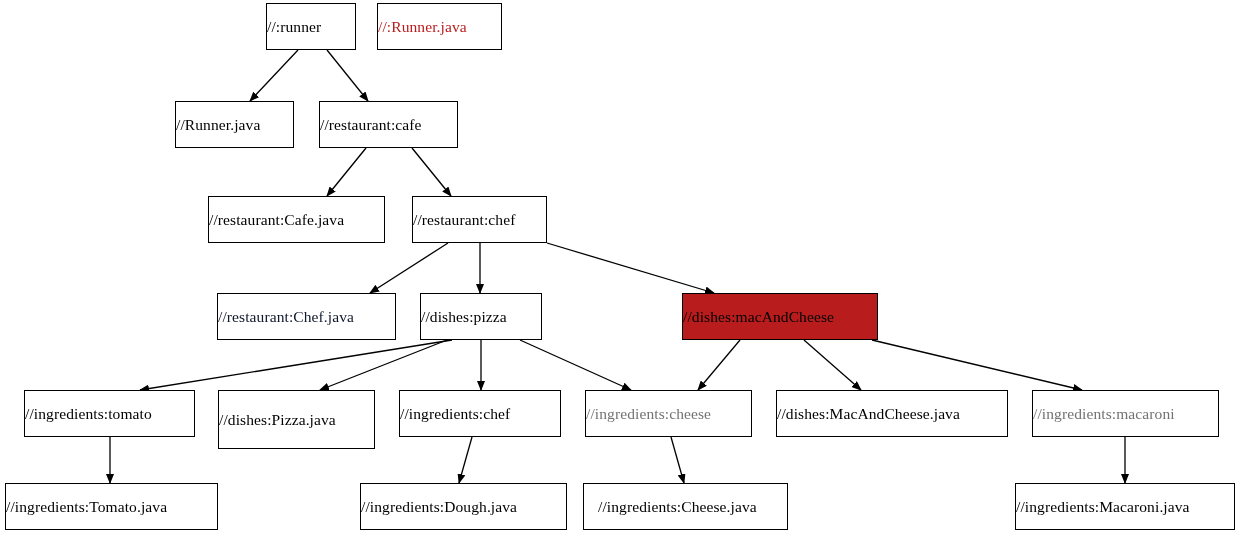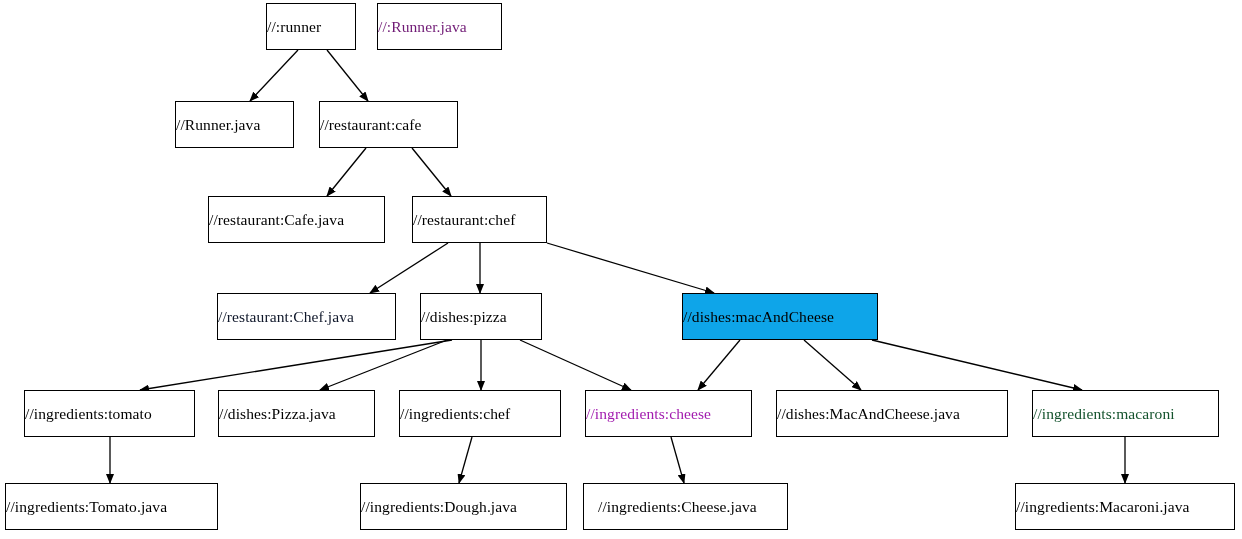--- a/index.html
+++ b/index.html
@@ -75,60 +75,60 @@
         <line x1="671" y1="437" x2="684" y2="483" stroke="#000000" stroke-width="1.3" marker-end="url(#arrowhead)"></line>
         <line x1="1125" y1="437" x2="1125" y2="483" stroke="#000000" stroke-width="1.3" marker-end="url(#arrowhead)"></line>
       </g>
   </svg>
 
   <div id="node-layer">
       <div class="graph-node" style="left: 266px; top: 3px; width: 90px; height: 47px; border-color: rgb(0, 0, 0); background: rgb(255, 255, 255);">
         <span class="node-label" style="color: rgb(0, 0, 0);">//:runner</span>
       </div>
       <div class="graph-node" style="left: 377px; top: 3px; width: 125px; height: 47px; border-color: rgb(0, 0, 0); background: rgb(255, 255, 255);">
-        <span class="node-label" style="color: #701a75;">//:Runner.java</span>
+        <span class="node-label" style="color: #b91c1c;">//:Runner.java</span>
       </div>
       <div class="graph-node" style="left: 175px; top: 101px; width: 119px; height: 47px; border-color: rgb(0, 0, 0); background: rgb(255, 255, 255);">
         <span class="node-label" style="color: rgb(0, 0, 0);">//Runner.java</span>
       </div>
       <div class="graph-node" style="left: 319px; top: 101px; width: 139px; height: 47px; border-color: rgb(0, 0, 0); background: rgb(255, 255, 255);">
         <span class="node-label" style="color: rgb(0, 0, 0);">//restaurant:cafe</span>
       </div>
       <div class="graph-node" style="left: 208px; top: 196px; width: 177px; height: 47px; border-color: rgb(0, 0, 0); background: rgb(255, 255, 255);">
         <span class="node-label" style="color: rgb(0, 0, 0);">//restaurant:Cafe.java</span>
       </div>
       <div class="graph-node" style="left: 412px; top: 196px; width: 135px; height: 47px; border-color: rgb(0, 0, 0); background: rgb(255, 255, 255);">
         <span class="node-label" style="color: rgb(0, 0, 0);">//restaurant:chef</span>
       </div>
       <div class="graph-node" style="left: 217px; top: 293px; width: 179px; height: 47px; border-color: rgb(0, 0, 0); background: rgb(255, 255, 255);">
         <span class="node-label" style="color: #0f172a;">//restaurant:Chef.java</span>
       </div>
       <div class="graph-node" style="left: 420px; top: 293px; width: 122px; height: 47px; border-color: rgb(0, 0, 0); background: rgb(255, 255, 255);">
         <span class="node-label" style="color: rgb(0, 0, 0);">//dishes:pizza</span>
       </div>
-      <div class="graph-node" style="left: 682px; top: 293px; width: 196px; height: 47px; border-color: rgb(0, 0, 0); background: #0ea5e9;">
+      <div class="graph-node" style="left: 682px; top: 293px; width: 196px; height: 47px; border-color: rgb(0, 0, 0); background: #b91c1c;">
         <span class="node-label" style="color: rgb(0, 0, 0);">//dishes:macAndCheese</span>
       </div>
       <div class="graph-node" style="left: 24px; top: 390px; width: 171px; height: 47px; border-color: rgb(0, 0, 0); background: rgb(255, 255, 255);">
         <span class="node-label" style="color: rgb(0, 0, 0);">//ingredients:tomato</span>
       </div>
-      <div class="graph-node" style="left: 218px; top: 390px; width: 157px; height: 47px; border-color: rgb(0, 0, 0); background: rgb(255, 255, 255);">
+      <div class="graph-node" style="left: 218px; top: 390px; width: 157px; height: 59px; border-color: rgb(0, 0, 0); background: rgb(255, 255, 255);">
         <span class="node-label" style="color: rgb(0, 0, 0);">//dishes:Pizza.java</span>
       </div>
       <div class="graph-node" style="left: 399px; top: 390px; width: 162px; height: 47px; border-color: rgb(0, 0, 0); background: rgb(255, 255, 255);">
         <span class="node-label" style="color: rgb(0, 0, 0);">//ingredients:chef</span>
       </div>
       <div class="graph-node" style="left: 585px; top: 390px; width: 167px; height: 47px; border-color: rgb(0, 0, 0); background: rgb(255, 255, 255);">
-        <span class="node-label" style="color: #a21caf;">//ingredients:cheese</span>
+        <span class="node-label" style="color: #737373;">//ingredients:cheese</span>
       </div>
       <div class="graph-node" style="left: 776px; top: 390px; width: 232px; height: 47px; border-color: rgb(0, 0, 0); background: rgb(255, 255, 255);">
         <span class="node-label" style="color: rgb(0, 0, 0);">//dishes:MacAndCheese.java</span>
       </div>
       <div class="graph-node" style="left: 1032px; top: 390px; width: 187px; height: 47px; border-color: rgb(0, 0, 0); background: rgb(255, 255, 255);">
-        <span class="node-label" style="color: #14532d;">//ingredients:macaroni</span>
+        <span class="node-label" style="color: #737373;">//ingredients:macaroni</span>
       </div>
       <div class="graph-node" style="left: 5px; top: 483px; width: 213px; height: 47px; border-color: rgb(0, 0, 0); background: rgb(255, 255, 255);">
         <span class="node-label" style="color: rgb(0, 0, 0);">//ingredients:Tomato.java</span>
       </div>
       <div class="graph-node" style="left: 360px; top: 483px; width: 207px; height: 47px; border-color: rgb(0, 0, 0); background: rgb(255, 255, 255);">
         <span class="node-label" style="color: rgb(0, 0, 0);">//ingredients:Dough.java</span>
       </div>
       <div class="graph-node" style="left: 583px; top: 483px; width: 205px; height: 47px; border-color: rgb(0, 0, 0); background: rgb(255, 255, 255); padding-left: 14px;">
         <span class="node-label" style="color: rgb(0, 0, 0);">//ingredients:Cheese.java</span>
       </div>

